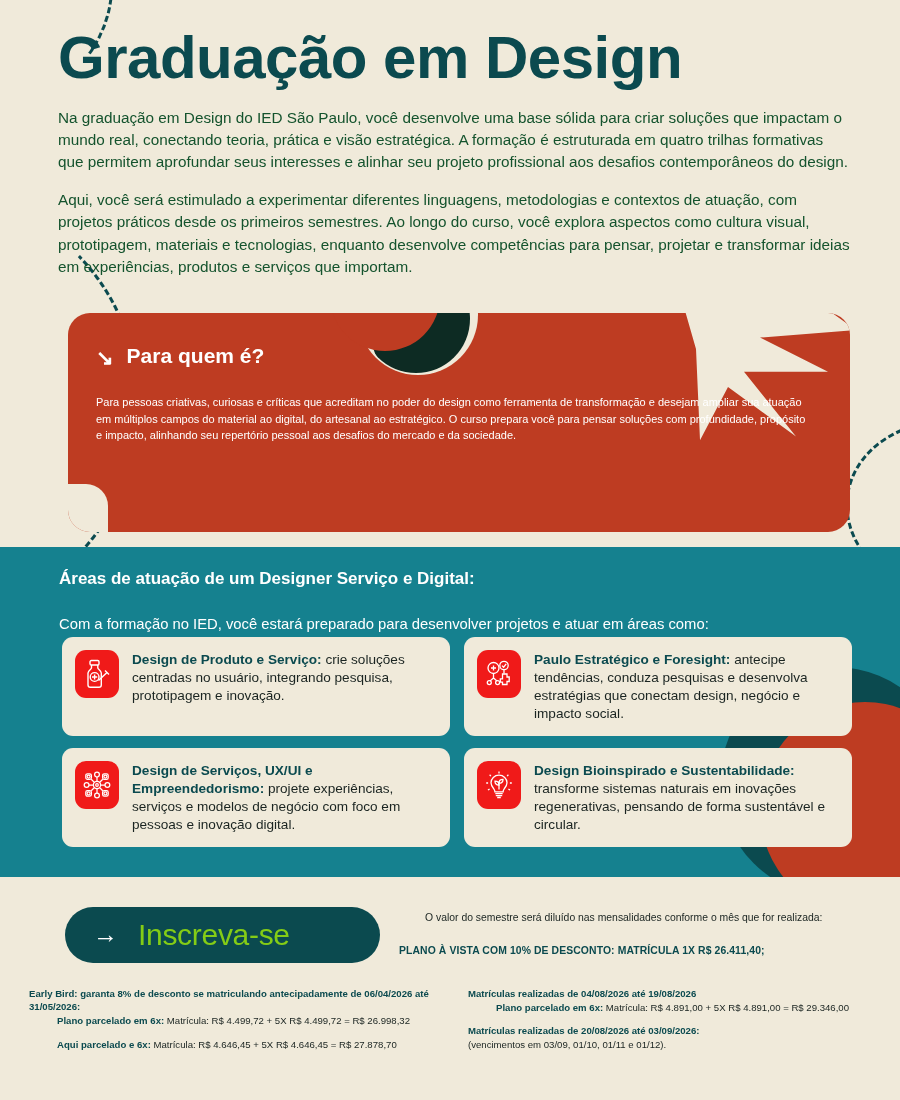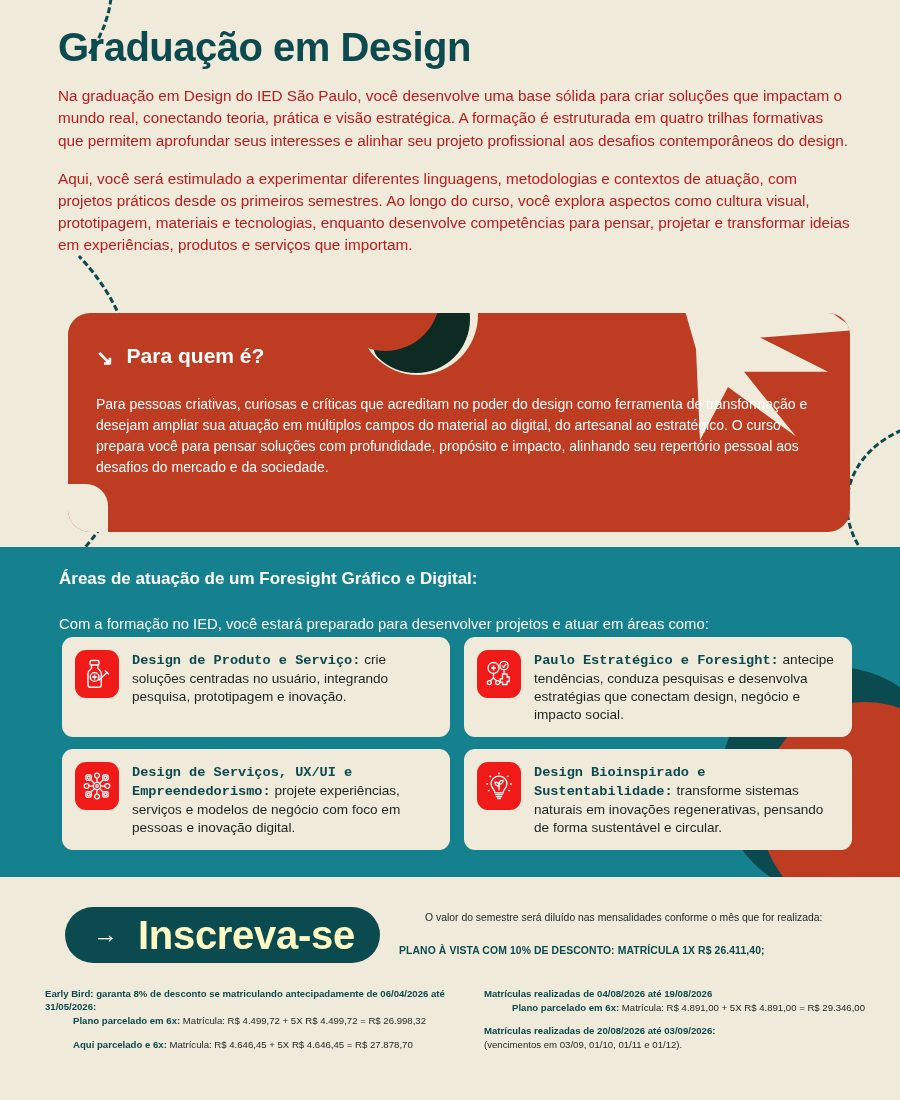--- a/index.html
+++ b/index.html
@@ -60,35 +60,35 @@
 
   
   .header {
     position: absolute;
     left: 58px;
     top: 26px;
     width: 800px;
   }
 
   .page-title {
-    font-size: 40px;
+    font-size: 60px;
     font-weight: bold;
     color: #0B4A4F;
     letter-spacing: -0.5px;
     line-height: 1.08;
   }
 
   .intro {
     margin-top: 16px;
     width: 792px;
   }
   .intro p {
     font-size: 15.3px;
     line-height: 1.45;
-    color: #b91c1c;
+    color: #14532d;
     margin-bottom: 16px;
   }
   .intro p:last-child { margin-bottom: 0; }
 
   
   .red-card {
     position: absolute;
     left: 68px;
     top: 313px;
     width: 782px;
@@ -113,21 +113,21 @@
   .rc-arrow {
     font-size: 21px;
     line-height: 1;
     color: #FFFFFF;
     display: inline-block;
     transform: translateY(1px);
   }
   .rc-body {
     margin-top: 26px;
     color: #FFFFFF;
-    font-size: 14px;
+    font-size: 11px;
     line-height: 1.5;
     width: 715px;
   }
 
   
   .shape-crescent-cream {
     position: absolute;
     z-index: 1;
     left: 290px;
     top: -58px;
@@ -261,21 +261,21 @@
     align-items: center;
     justify-content: center;
   }
   .area-icon svg { display: block; }
   .area-text {
     font-size: 13.6px;
     line-height: 1.32;
     color: #1A2421;
     padding-top: 1px;
   }
-  .area-text b { color: #0B4A4F; font-weight: bold; font-family: Liberation Mono, monospace; }
+  .area-text b { color: #0B4A4F; font-weight: bold; }
 
   
   .cta-row {
     position: absolute;
     left: 0;
     top: 897px;
     width: 900px;
     height: 78px;
   }
   .cta-button {
@@ -294,23 +294,23 @@
     border: none;
   }
   .cta-arrow {
     color: #FFFFFF;
     font-size: 25px;
     line-height: 1;
     display: inline-block;
     transform: translateY(-1px);
   }
   .cta-label {
-    color: #fef9c3;
-    font-size: 40px;
-    font-weight: bold;
+    color: #84cc16;
+    font-size: 30px;
+    font-weight: normal;
     letter-spacing: -0.3px;
   }
   .cta-note {
     position: absolute;
     left: 399px;
     top: 15px;
     width: 490px;
   }
   .cta-note-line1 {
     font-size: 10.4px;
@@ -329,21 +329,21 @@
   .fineprint {
     position: absolute;
     left: 0;
     top: 988px;
     width: 900px;
     height: 105px;
   }
   .fp-col-left { position: absolute; left: 29px; top: 0; width: 420px; }
   .fp-col-right { position: absolute; left: 468px; top: 0; width: 420px; }
 
-  .fp-block { margin-bottom: 11px; margin-left: 16px; }
+  .fp-block { margin-bottom: 11px; }
   .fp-block:last-child { margin-bottom: 0; }
   .fp-head {
     font-size: 9.6px;
     font-weight: bold;
     color: #0B4A4F;
     line-height: 1.33;
   }
   .fp-line {
     font-size: 9.6px;
     color: #1A2421;
@@ -384,21 +384,21 @@
       </div>
       <div class="rc-body">Para pessoas criativas, curiosas e críticas que acreditam no poder do design como ferramenta de transformação e desejam ampliar sua atuação em múltiplos campos do material ao digital, do artesanal ao estratégico. O curso prepara você para pensar soluções com profundidade, propósito e impacto, alinhando seu repertório pessoal aos desafios do mercado e da sociedade.</div>
     </div>
   </div>
 
   <div class="teal-band">
     <div class="teal-deco-dark"></div>
     <div class="teal-deco-red"></div>
 
     <div class="areas-head">
-      <div class="areas-title">Áreas de atuação de um Foresight Gráfico e Digital:</div>
+      <div class="areas-title">Áreas de atuação de um Designer Serviço e Digital:</div>
       <div class="areas-sub">Com a formação no IED, você estará preparado para desenvolver projetos e atuar em áreas como:</div>
     </div>
 
     <div class="cards-grid">
 
       <div class="area-card">
         <div class="area-icon">
           <svg width="26" height="30" viewBox="0 0 26 30" fill="none" stroke="#FFFFFF" stroke-width="1.4">
             <rect x="6" y="1.5" width="9" height="4.5" rx="1.3"></rect>
             <path d="M7.5 6 L7.5 9 C7.5 10 4 11.5 4 14 L4 26 C4 27.3 5 28.2 6.3 28.2 L15 28.2 C16.3 28.2 17.3 27.3 17.3 26 L17.3 14 C17.3 11.5 13.8 10 13.8 9 L13.8 6"></path>

